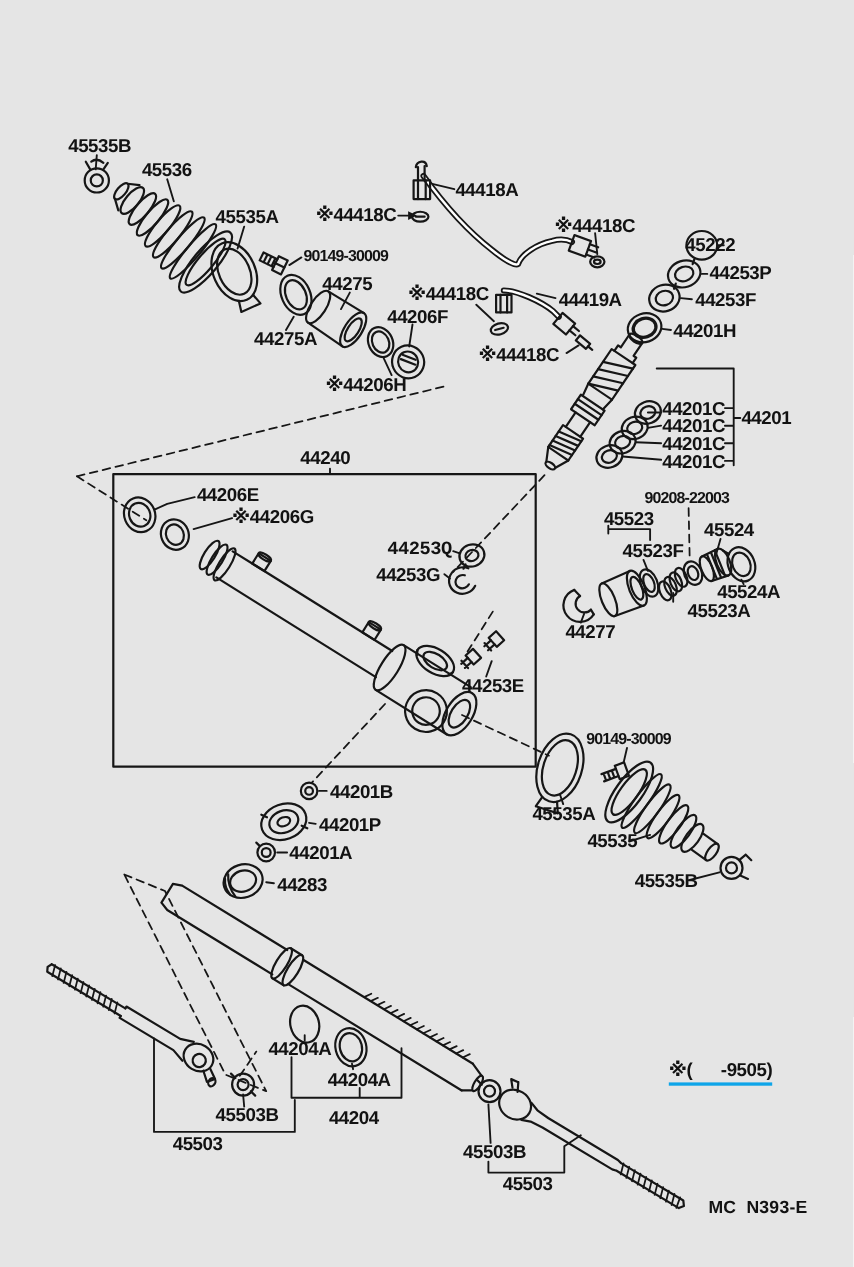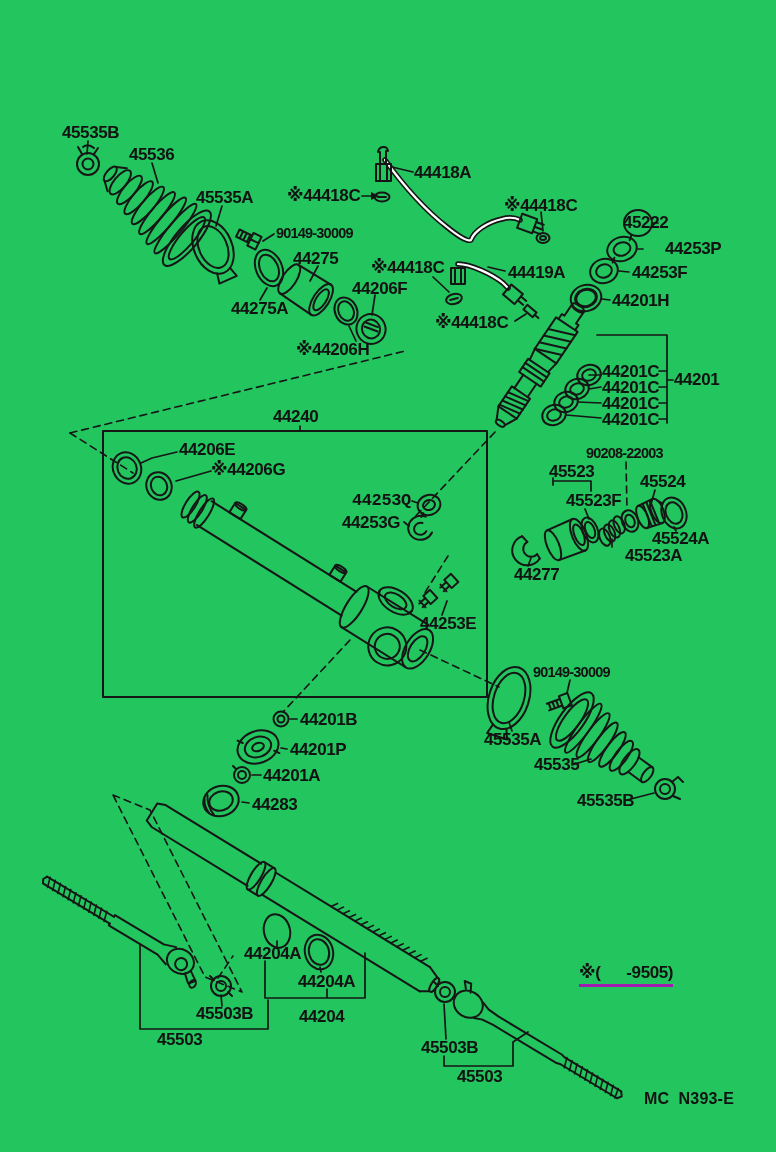--- a/index.html
+++ b/index.html
@@ -1,22 +1,22 @@
 <!DOCTYPE html>
 <html><head>
 <meta charset="utf-8">
 <style>
   html,body{margin:0;padding:0;background:#fff;}
-  .canvas{position:relative;width:776px;height:1152px;background:#22c55e;
+  .canvas{position:relative;width:776px;height:1152px;background:#e5e5e5;
           font-family:"Liberation Sans","DejaVu Sans",sans-serif;overflow:hidden;}
   .canvas svg{position:absolute;left:0;top:0;}
   .part-label{position:absolute;font-weight:700;font-size:17px;line-height:1;
               letter-spacing:-0.4px;color:#121212;white-space:pre;transform-origin:0 0;}
   .part-label.sm{font-size:14.5px;letter-spacing:-0.8px;}
-  .part-label.note{border-bottom:3px solid #a21caf;padding-bottom:3px;}
+  .part-label.note{border-bottom:3px solid #0ea5e9;padding-bottom:3px;margin-left:29px;}
   .part-label.code{font-size:16px;letter-spacing:0.2px;}
 </style>
 </head>
 <body>
 
 <div class="canvas">
 
 <svg width="776" height="1152" viewBox="0 0 776 1152">
   <g stroke="#161616" fill="none" stroke-width="2" stroke-linecap="round" stroke-linejoin="round">
 
@@ -398,21 +398,21 @@
 <div id="labels-layer">
       <div class="part-label" style="left: 62px; top: 124px;">45535B</div>
       <div class="part-label" style="left: 129px; top: 146px;">45536</div>
       <div class="part-label" style="left: 196px; top: 189px;">45535A</div>
       <div class="part-label" style="left: 287px; top: 187px;">※44418C</div>
       <div class="part-label" style="left: 414px; top: 164px;">44418A</div>
       <div class="part-label" style="left: 504px; top: 197px;">※44418C</div>
       <div class="part-label sm" style="left: 276px; top: 226px;">90149-30009</div>
       <div class="part-label" style="left: 293px; top: 250px;">44275</div>
       <div class="part-label" style="left: 623px; top: 214px; text-align: center;">45222</div>
-      <div class="part-label" style="left: 645px; top: 240px; margin-left: 20px;">44253P</div>
+      <div class="part-label" style="left: 645px; top: 240px;">44253P</div>
       <div class="part-label" style="left: 371px; top: 259px;">※44418C</div>
       <div class="part-label" style="left: 508px; top: 264px;">44419A</div>
       <div class="part-label" style="left: 632px; top: 264px;">44253F</div>
       <div class="part-label" style="left: 612px; top: 292px;">44201H</div>
       <div class="part-label" style="left: 231px; top: 300px;">44275A</div>
       <div class="part-label" style="left: 352px; top: 280px;">44206F</div>
       <div class="part-label" style="left: 435px; top: 314px;">※44418C</div>
       <div class="part-label" style="left: 296px; top: 341px; text-align: right;">※44206H</div>
       <div class="part-label" style="left: 602px; top: 363px;">44201C</div>
       <div class="part-label" style="left: 602px; top: 379px;">44201C</div>

